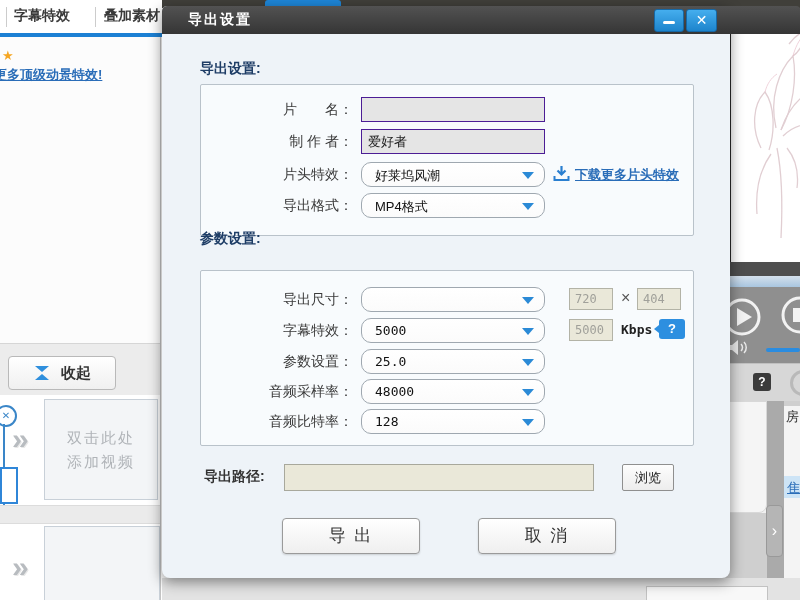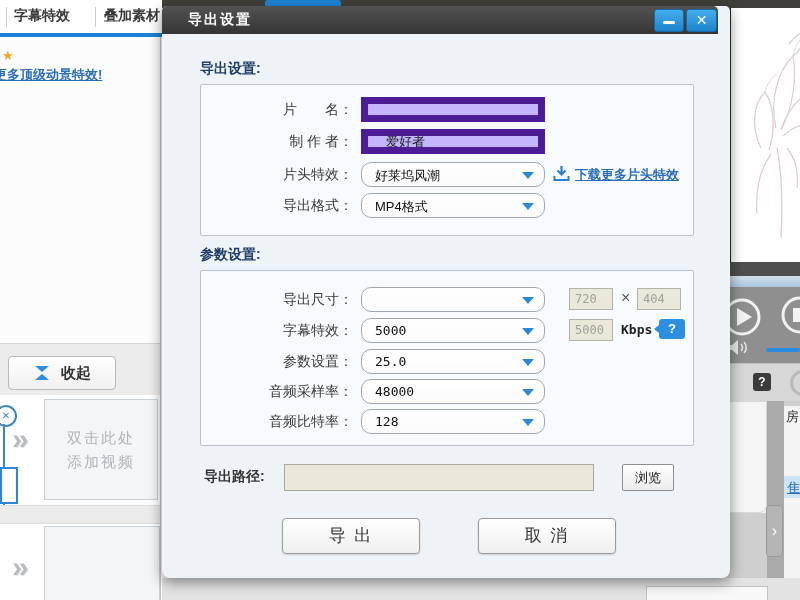--- a/index.html
+++ b/index.html
@@ -50,32 +50,32 @@
   .minipanel{left:784px;top:401px;width:16px;height:199px;background:#f4f4f4;}
   .minitop{left:784px;top:401px;width:16px;height:5px;background:#cfcfcf;}
   .minitext{font-size:13px;color:#333;}
   .selrow{left:784px;top:476px;width:16px;height:22px;background:#cde4f6;}
   .seltext{font-size:13px;color:#2a6db8;text-decoration:underline;}
   .bottomstrip{left:162px;top:578px;width:638px;height:22px;background:#e3e3e3;}
   .whitebox{left:646px;top:586px;width:120px;height:14px;background:#f8f8f8;border:1px solid #c2c2c2;}
   
   .dialog{left:162px;top:6px;width:568px;height:572px;border-radius:5px 5px 8px 8px;
     box-shadow:0 4px 14px rgba(0,0,0,0.45);background:#eef3f8;}
-  .titlebar{left:0;top:0;width:556px;height:28px;background:linear-gradient(#525252,#353535);
+  .titlebar{left:0;top:0;width:639px;height:28px;background:linear-gradient(#525252,#353535);
     border-radius:5px 5px 0 0;}
   .dtitle{left:26px;top:5px;color:#ffffff;font-size:14px;font-weight:bold;letter-spacing:2px;}
   .winbtn{top:3px;width:30px;height:23px;background:linear-gradient(#45aeee,#1d84cc);border:1px solid #1668a6;
     border-radius:3px;color:#fff;text-align:center;box-sizing:border-box;}
   .minbar{display:inline-block;width:12px;height:3px;background:#fff;border-radius:2px;margin-top:9px;}
   .xglyph{font-size:14px;font-weight:bold;line-height:21px;}
   .ghead{font-size:14px;font-weight:bold;color:#1e3d66;}
   .groupbox{background:#f8fbfd;border:1px solid #b9c2ca;border-radius:2px;}
   .rowlbl{left:0;width:152px;text-align:right;font-size:14px;color:#3a3a3a;white-space:nowrap;}
-  .tinput{left:160px;width:184px;height:25px;border:7px solid #4c1d95;background:#c4b5fd;box-sizing:border-box;
-    font-size:13px;color:#222;padding:0 18px;font-family:"Liberation Sans","DejaVu Sans",sans-serif;}
+  .tinput{left:160px;width:184px;height:25px;border:1px solid #4c1d95;background:#e5e5e5;box-sizing:border-box;
+    font-size:13px;color:#222;padding:0 6px;font-family:"Liberation Sans","DejaVu Sans",sans-serif;}
   .dd{left:160px;width:184px;height:25px;background:linear-gradient(#ffffff,#fbfbfb);border:1px solid #9fa8b0;
     border-radius:10px;box-sizing:border-box;}
   .ddval{position:absolute;left:13px;top:4px;font-size:13px;color:#111;white-space:nowrap;}
   .mono{font-family:"DejaVu Sans Mono",monospace;}
   .ddarr{position:absolute;right:10px;top:9px;width:0;height:0;border-left:6px solid transparent;
     border-right:6px solid transparent;border-top:7px solid #2b8ad6;}
   .dlink{font-size:13px;font-weight:bold;color:#2a6db8;text-decoration:underline;white-space:nowrap;}
   .disin{width:44px;height:22px;background:#eae8d9;border:1px solid #b3b3a6;box-sizing:border-box;
     font-size:12px;color:#a0a09a;line-height:20px;padding-left:5px;}
   .times{font-size:16px;color:#555;}
@@ -216,21 +216,21 @@
       </svg>
       <div class="abs dlink" style="left:374px;top:81px;">下载更多片头特效</div>
 
       <div class="abs rowlbl" style="top:112px;">导出格式：</div>
       <div class="abs dd" style="top:108px;">
         <span class="ddval">MP4格式</span>
         <span class="ddarr"></span>
       </div>
     </div>
 
-    <div class="abs ghead" style="left:38px;top:240px;">参数设置:</div>
+    <div class="abs ghead" style="left:38px;top:224px;">参数设置:</div>
 
     <div class="abs groupbox" style="left:38px;top:264px;width:492px;height:174px;">
 
       <div class="abs rowlbl" style="top:20px;">导出尺寸：</div>
       <div class="abs dd" style="top:16px;">
         <span class="ddarr"></span>
       </div>
       <div class="abs disin mono" style="left:368px;top:17px;">720</div>
       <div class="abs times" style="left:420px;top:18px;">×</div>
       <div class="abs disin mono" style="left:436px;top:17px;">404</div>

